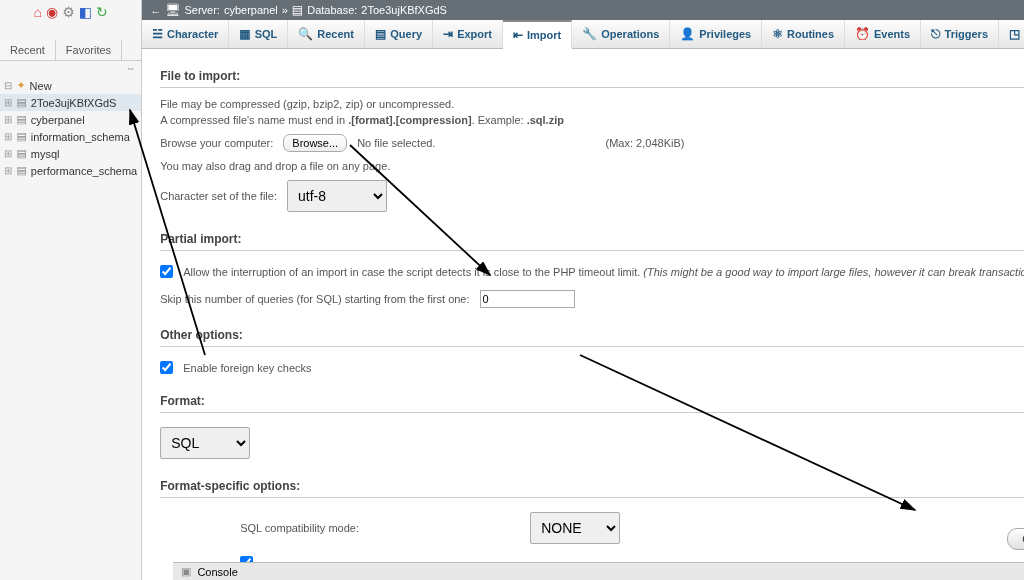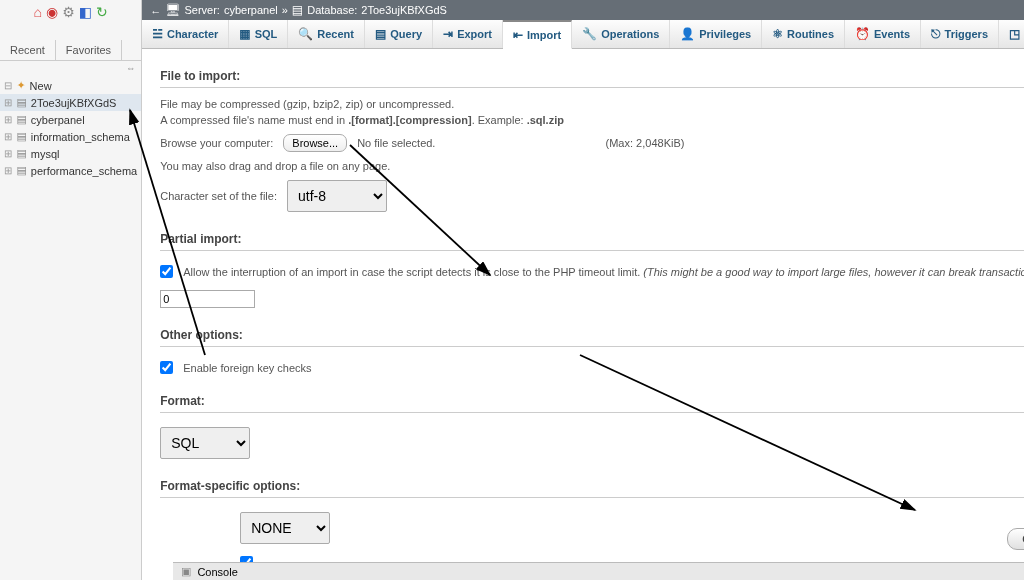--- a/index.html
+++ b/index.html
@@ -192,36 +192,38 @@
         <span>Character set of the file:</span>
         <select class="sel-charset"><option>utf-8</option></select>
       </div>
 
       <div class="section-header">Partial import:</div>
       <div class="form-row">
         <input type="checkbox" checked="" style="">
         <span><span>Allow the interruption of an import in case the script detects it is close to the PHP timeout limit. </span><span class="italic">(This might be a good way to import large files, however it can break transactions.)</span></span>
       </div>
       <div class="form-row">
+        <span>Skip this number of queries (for SQL) starting from the first one:</span>
         <input type="number" value="0" style="">
       </div>
 
       <div class="section-header">Other options:</div>
       <div class="form-row">
         <input type="checkbox" checked="" style="">
         <span>Enable foreign key checks</span>
       </div>
 
       <div class="section-header">Format:</div>
       <div class="form-row">
         <select class="sel-format"><option>SQL</option></select>
       </div>
 
       <div class="section-header">Format-specific options:</div>
       <div class="form-row indent">
+        <span style="width:280px">SQL compatibility mode:</span>
         <select class="sel-compat"><option>NONE</option></select>
       </div>
       <div class="form-row indent">
         <input type="checkbox" checked="" style="">
       </div>
 
       <button class="go-btn">Go</button>
     </div>
   </div>
 </div>

